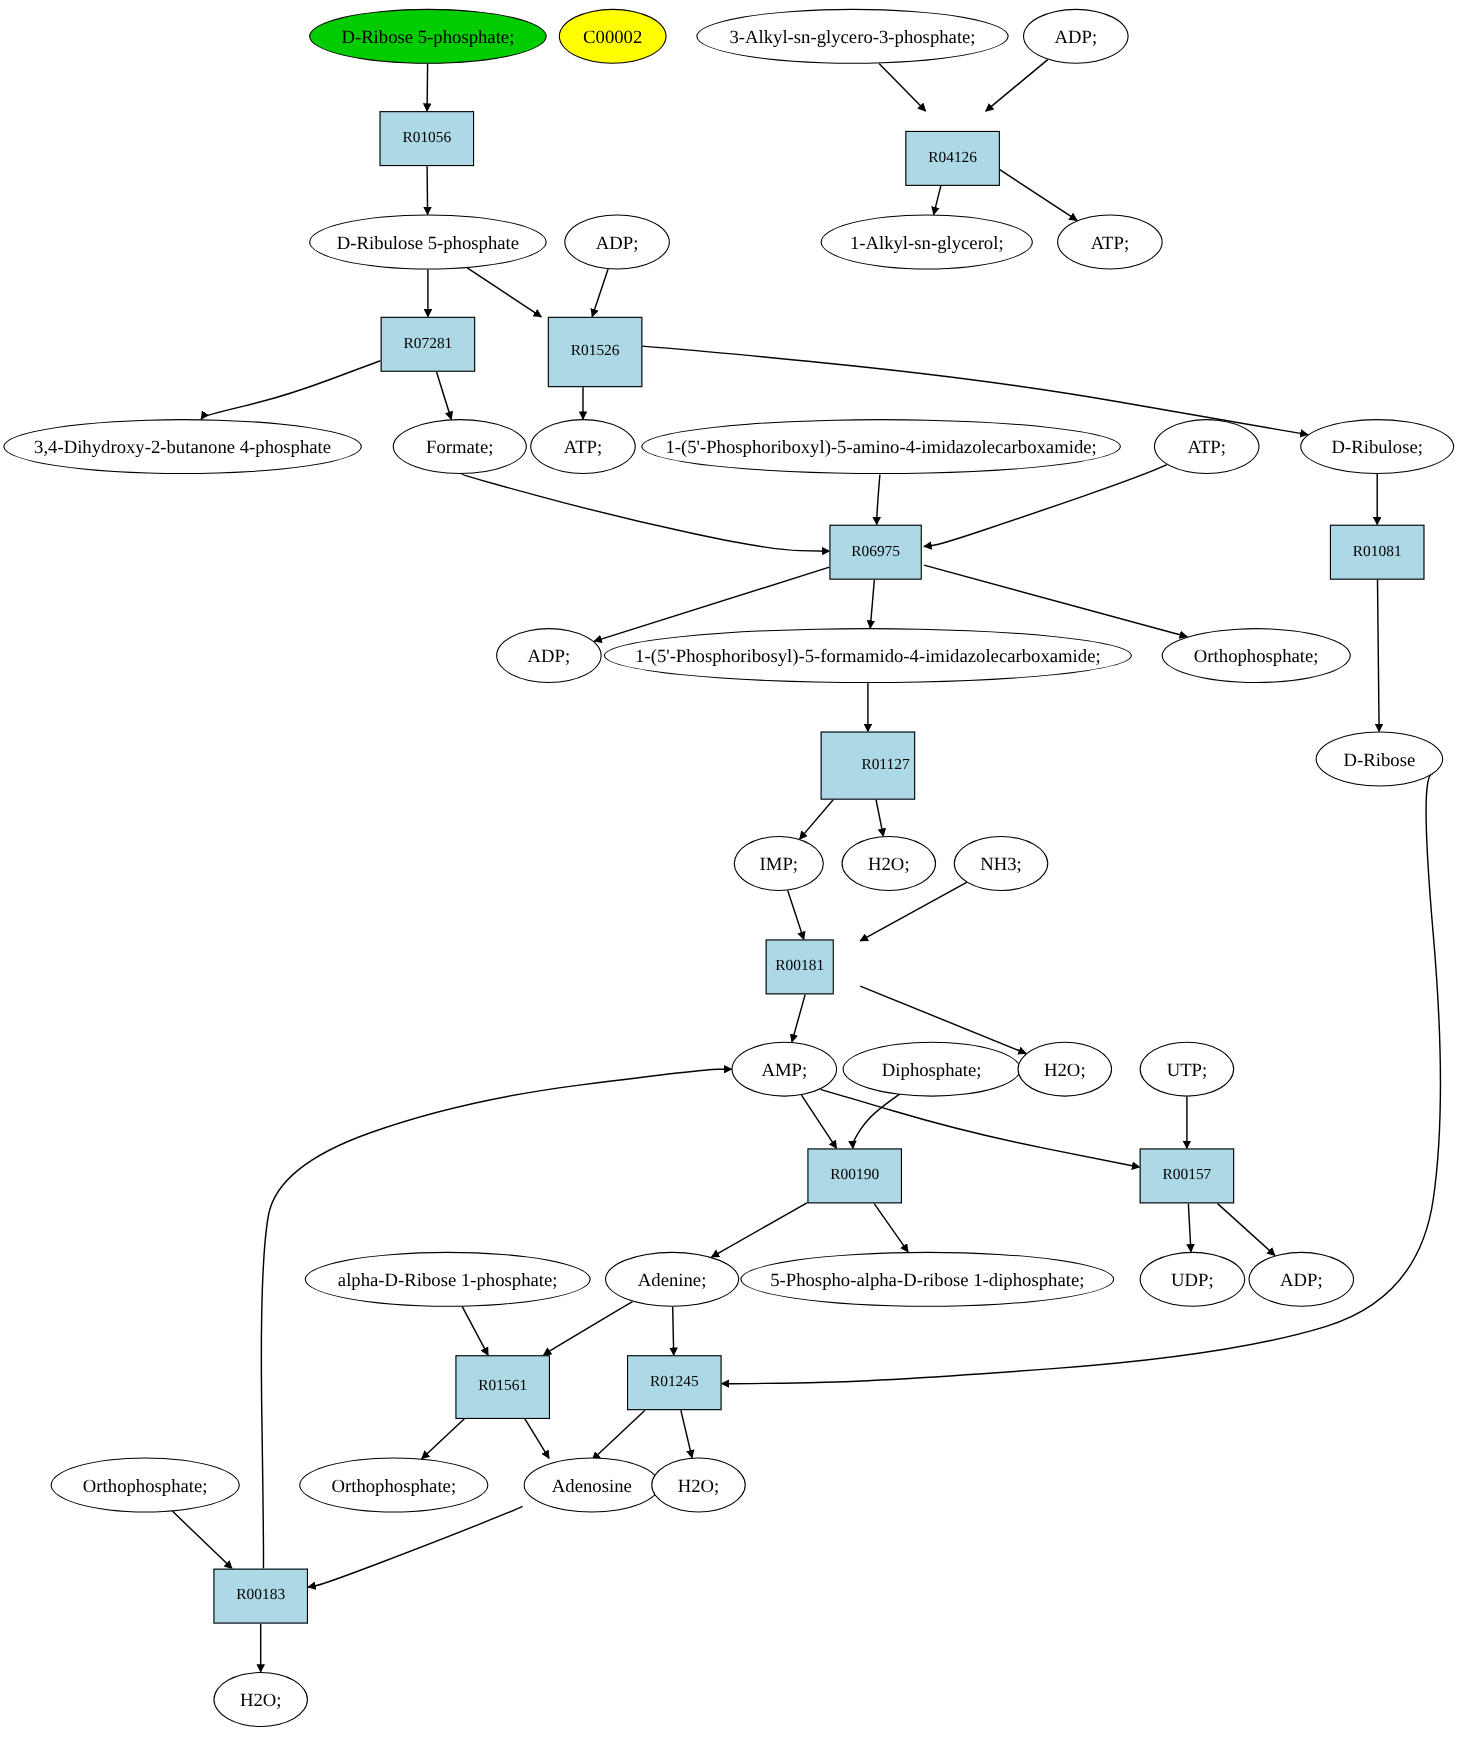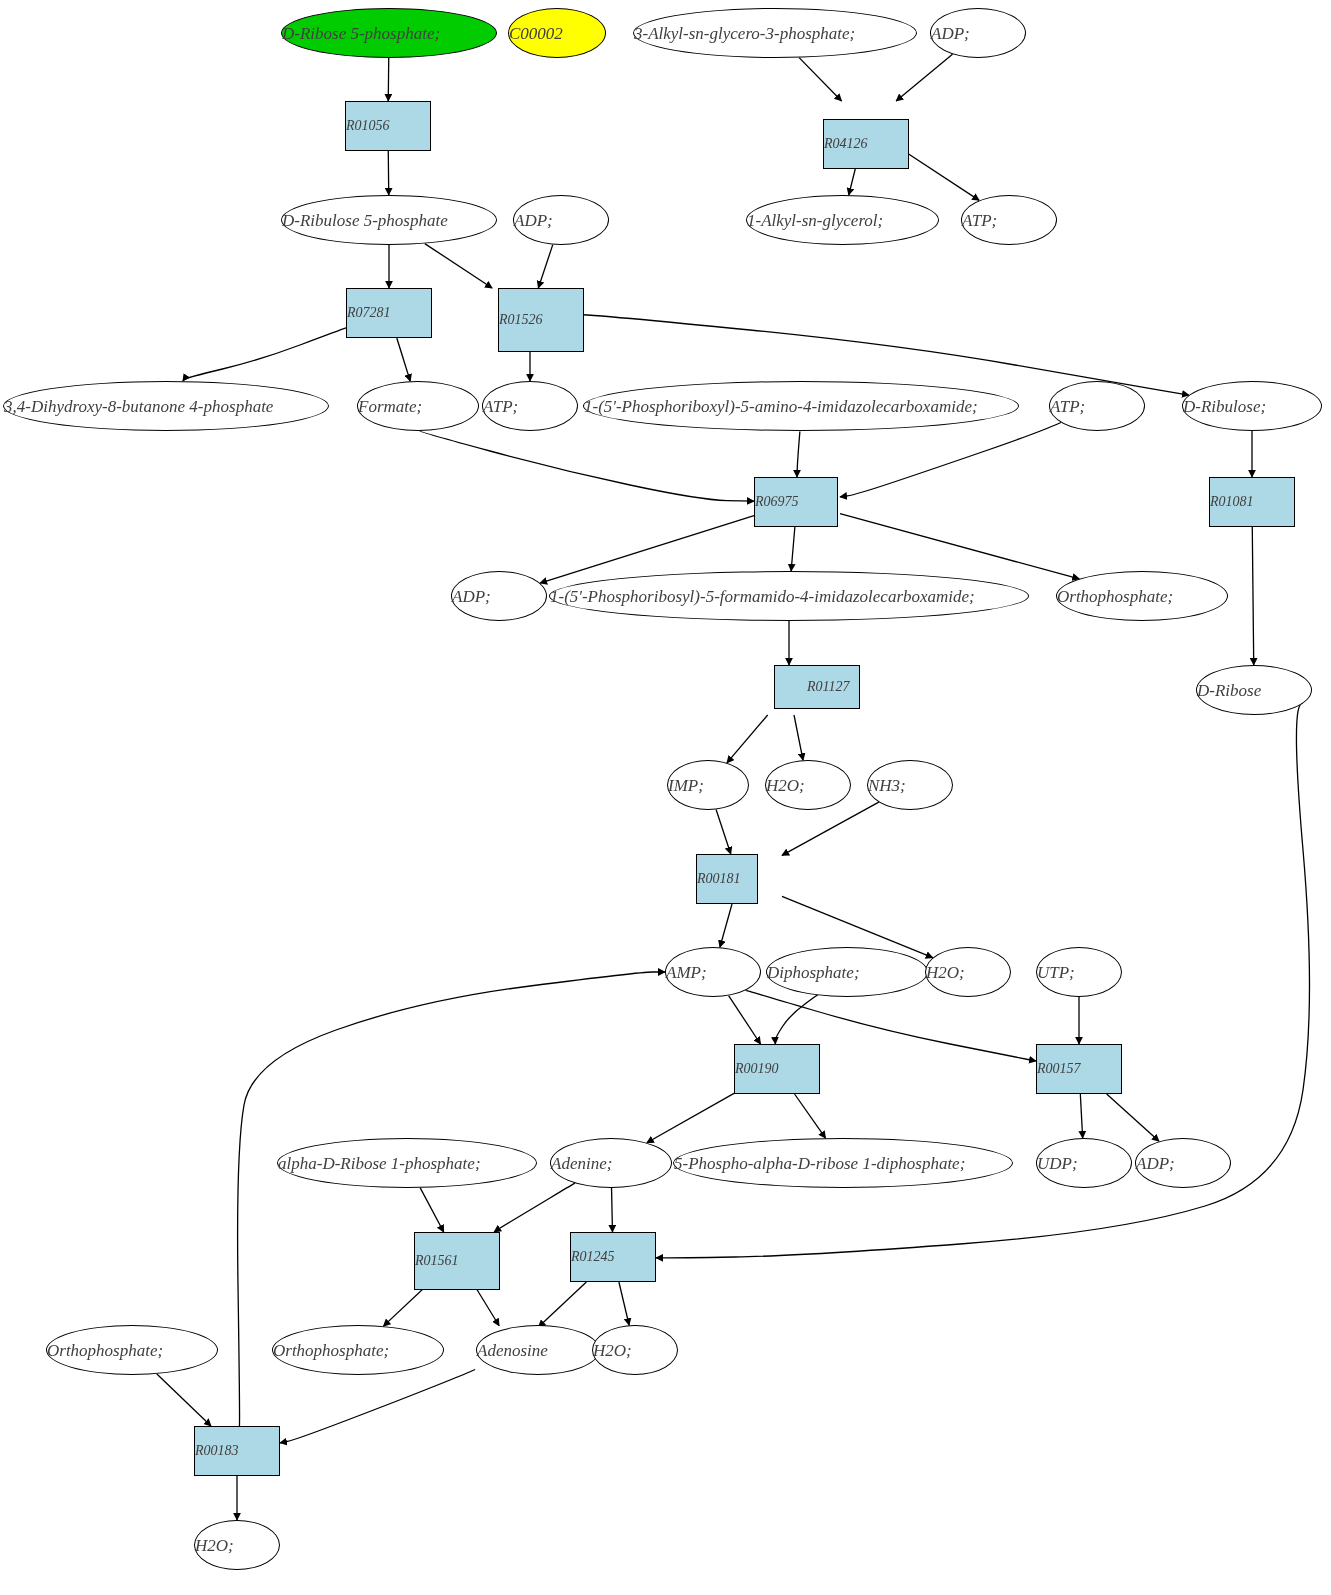--- a/index.html
+++ b/index.html
@@ -22,27 +22,26 @@
     top: 0;
     width: 1331px;
     height: 1595px;
     pointer-events: none;
   }
   .node {
     position: absolute;
     box-sizing: border-box;
     display: flex;
     align-items: center;
-    justify-content: flex-start;
+    justify-content: center;
     text-align: center;
-    color: #404040;
+    color: #000000;
     line-height: 1;
     white-space: nowrap;
     z-index: 2;
-    font-style: italic;
   }
   .node.compound {
     border: 1.1px solid #000000;
     border-radius: 50%;
     background: #ffffff;
     font-size: 17px;
   }
   .node.compound.green { background: #00cc00; }
   .node.compound.yellow { background: #ffff00; }
   .node.reaction {
@@ -144,21 +143,21 @@
       <div class="node compound" style="left: 961px; top: 195px; width: 96px; height: 50px;">
         <span>ATP;</span>
       </div>
       <div class="node reaction" style="left: 346px; top: 288px; width: 86px; height: 50px;">
         <span>R07281</span>
       </div>
       <div class="node reaction" style="left: 498px; top: 288px; width: 86px; height: 64px;">
         <span>R01526</span>
       </div>
       <div class="node compound" style="left: 3px; top: 381px; width: 326px; height: 50px;">
-        <span>3,4-Dihydroxy-8-butanone 4-phosphate</span>
+        <span>3,4-Dihydroxy-2-butanone 4-phosphate</span>
       </div>
       <div class="node compound" style="left: 357px; top: 381px; width: 122px; height: 50px;">
         <span>Formate;</span>
       </div>
       <div class="node compound" style="left: 482px; top: 381px; width: 96px; height: 50px;">
         <span>ATP;</span>
       </div>
       <div class="node compound" style="left: 583px; top: 381px; width: 436px; height: 50px;">
         <span>1-(5'-Phosphoriboxyl)-5-amino-4-imidazolecarboxamide;</span>
       </div>
@@ -176,21 +175,21 @@
       </div>
       <div class="node compound" style="left: 451px; top: 571px; width: 96px; height: 50px;">
         <span>ADP;</span>
       </div>
       <div class="node compound" style="left: 549px; top: 571px; width: 480px; height: 50px;">
         <span>1-(5'-Phosphoribosyl)-5-formamido-4-imidazolecarboxamide;</span>
       </div>
       <div class="node compound" style="left: 1056px; top: 571px; width: 172px; height: 50px;">
         <span>Orthophosphate;</span>
       </div>
-      <div class="node reaction" style="left: 774px; top: 665px; width: 86px; height: 44px; padding-left: 32px;">
+      <div class="node reaction" style="left: 746px; top: 665px; width: 86px; height: 62px; padding-left: 32px;">
         <span>R01127</span>
       </div>
       <div class="node compound" style="left: 667px; top: 760px; width: 82px; height: 50px;">
         <span>IMP;</span>
       </div>
       <div class="node compound" style="left: 765px; top: 760px; width: 86px; height: 50px;">
         <span>H2O;</span>
       </div>
       <div class="node compound" style="left: 867px; top: 760px; width: 86px; height: 50px;">
         <span>NH3;</span>

